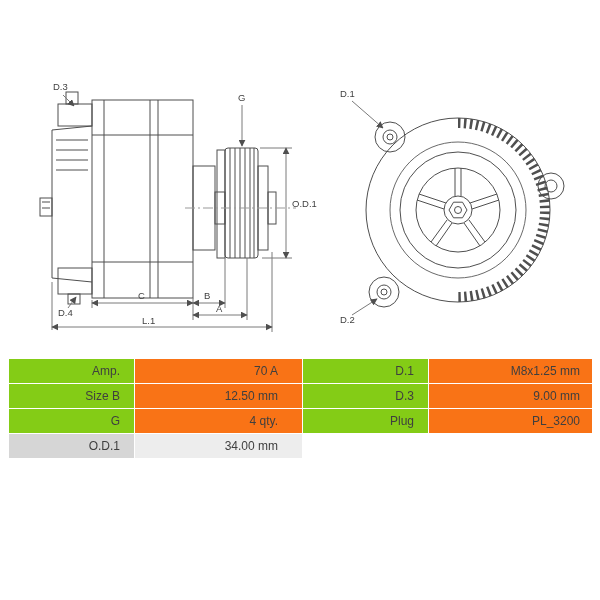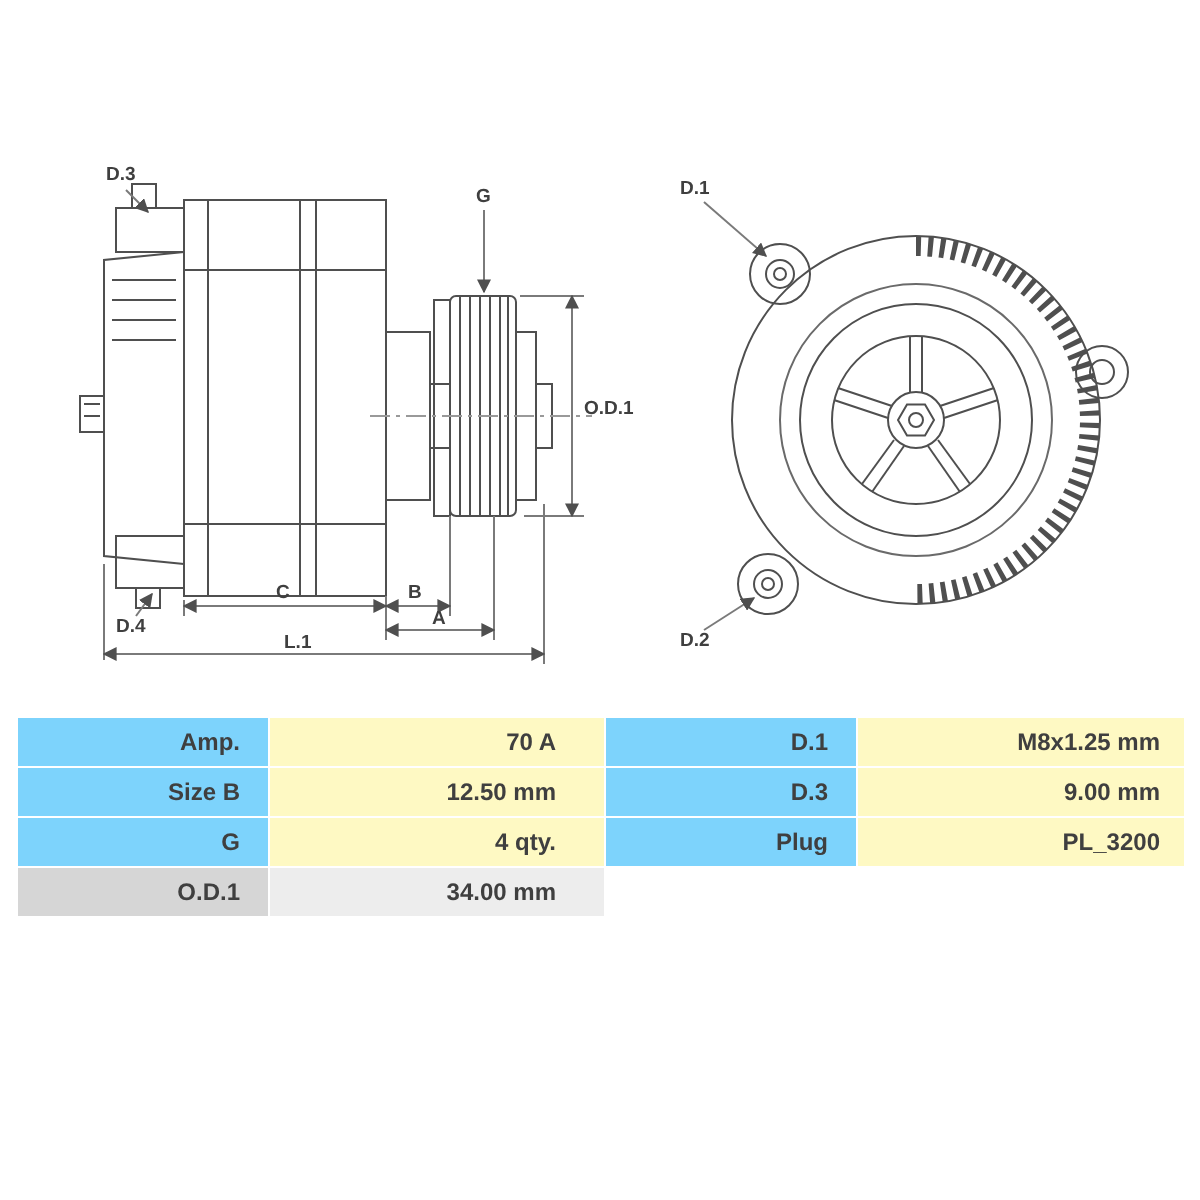--- a/index.html
+++ b/index.html
@@ -1,28 +1,28 @@
 <!DOCTYPE html>
 <html><head>
 <meta charset="utf-8">
 <style>
   * { margin:0; padding:0; box-sizing:border-box; }
   html,body { width:600px; height:600px; background:#ffffff; font-family:"Liberation Sans", sans-serif; }
-  .page { position:relative; width:600px; height:600px; background:#ffffff; overflow:hidden;font-weight:bold; }
+  .page { position:relative; width:600px; height:600px; background:#ffffff; overflow:hidden; }
   .diagram-area { width:600px; height:352px; }
   svg text { font-family:"Liberation Sans", sans-serif; font-size:9.5px; fill:#3f3f3f; }
   table.spec { border-collapse:collapse; width:584px; margin:6px 8px 0 8px; table-layout:fixed; }
   table.spec td { height:25px; font-size:12px; color:#3f3f3f; border:1px solid #ffffff; overflow:hidden; white-space:nowrap; }
   td.lbl  { text-align:right; padding-right:14px; }
   td.val  { text-align:right; padding-right:24px; }
   td.val2 { padding-right:12px; }
   tr.odd  td.lbl { background:#d6d6d6; }
   tr.odd  td.val { background:#ededed; }
-  tr.even td.lbl { background:#7dd3fc; }
-  tr.even td.val { background:#fef9c3;padding-left:40px; }
+  tr.even td.lbl { background:#84cc16; }
+  tr.even td.val { background:#f97316;padding-left:40px; }
   td.blank { background:#ffffff !important; }
 </style>
 </head>
 <body>
 
 <div class="page">
 
   <div class="diagram-area">
     <svg width="600" height="352" viewBox="0 0 600 352">
       <defs>

